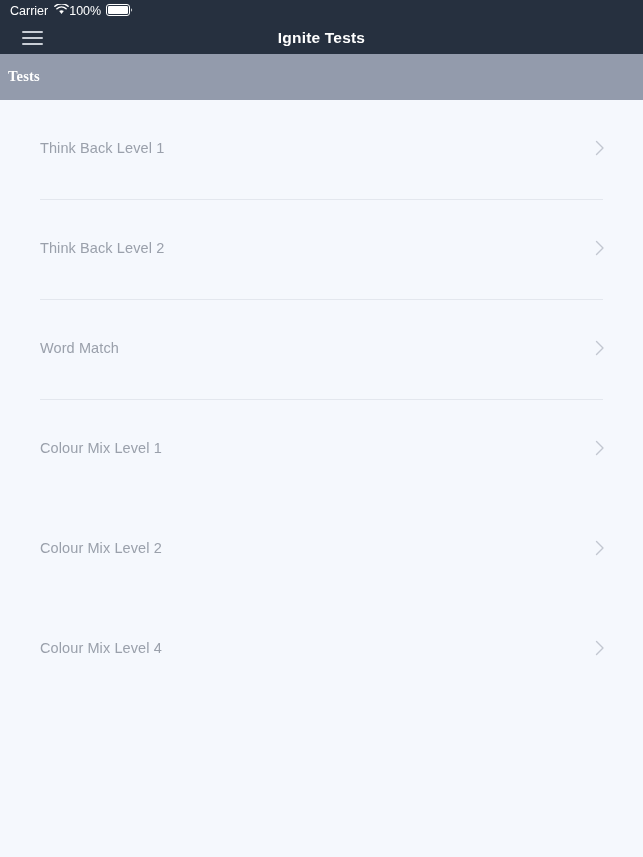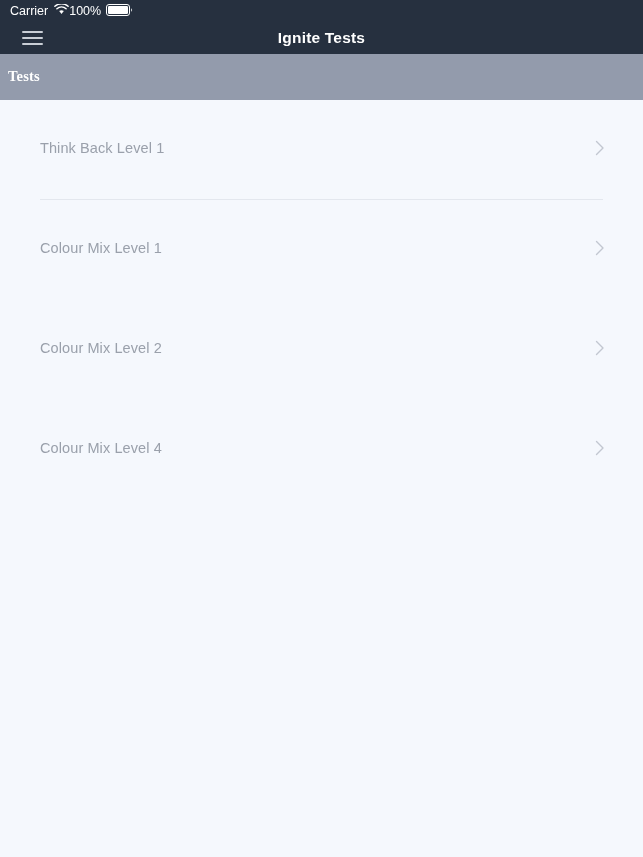--- a/index.html
+++ b/index.html
@@ -214,23 +214,41 @@
     <div class="list-item">
       <span class="list-item-label">Think Back Level 1</span>
       <span class="chevron">
         <svg width="10" height="16" viewBox="0 0 10 16">
             <path d="M1.5 1.5 L8 8 L1.5 14.5" stroke="#c2c7d0" stroke-width="1.4" fill="none" stroke-linecap="round" stroke-linejoin="round"></path>
           </svg>
       </span>
       <span class="separator"></span>
     </div>
 
-
-
-
+    <div class="list-item">
+      <span class="list-item-label">Think Back Level 2</span>
+      <span class="chevron">
+        <svg width="10" height="16" viewBox="0 0 10 16">
+            <path d="M1.5 1.5 L8 8 L1.5 14.5" stroke="#c2c7d0" stroke-width="1.4" fill="none" stroke-linecap="round" stroke-linejoin="round"></path>
+          </svg>
+      </span>
+      <span class="separator"></span>
+    </div>
+
+
+
+    <div class="list-item">
+      <span class="list-item-label">Word Match</span>
+      <span class="chevron">
+        <svg width="10" height="16" viewBox="0 0 10 16">
+            <path d="M1.5 1.5 L8 8 L1.5 14.5" stroke="#c2c7d0" stroke-width="1.4" fill="none" stroke-linecap="round" stroke-linejoin="round"></path>
+          </svg>
+      </span>
+      <span class="separator"></span>
+    </div>
 
     <div class="list-item no-sep">
       <span class="list-item-label">Colour Mix Level 1</span>
       <span class="chevron">
         <svg width="10" height="16" viewBox="0 0 10 16">
             <path d="M1.5 1.5 L8 8 L1.5 14.5" stroke="#c2c7d0" stroke-width="1.4" fill="none" stroke-linecap="round" stroke-linejoin="round"></path>
           </svg>
       </span>
 
     </div>

